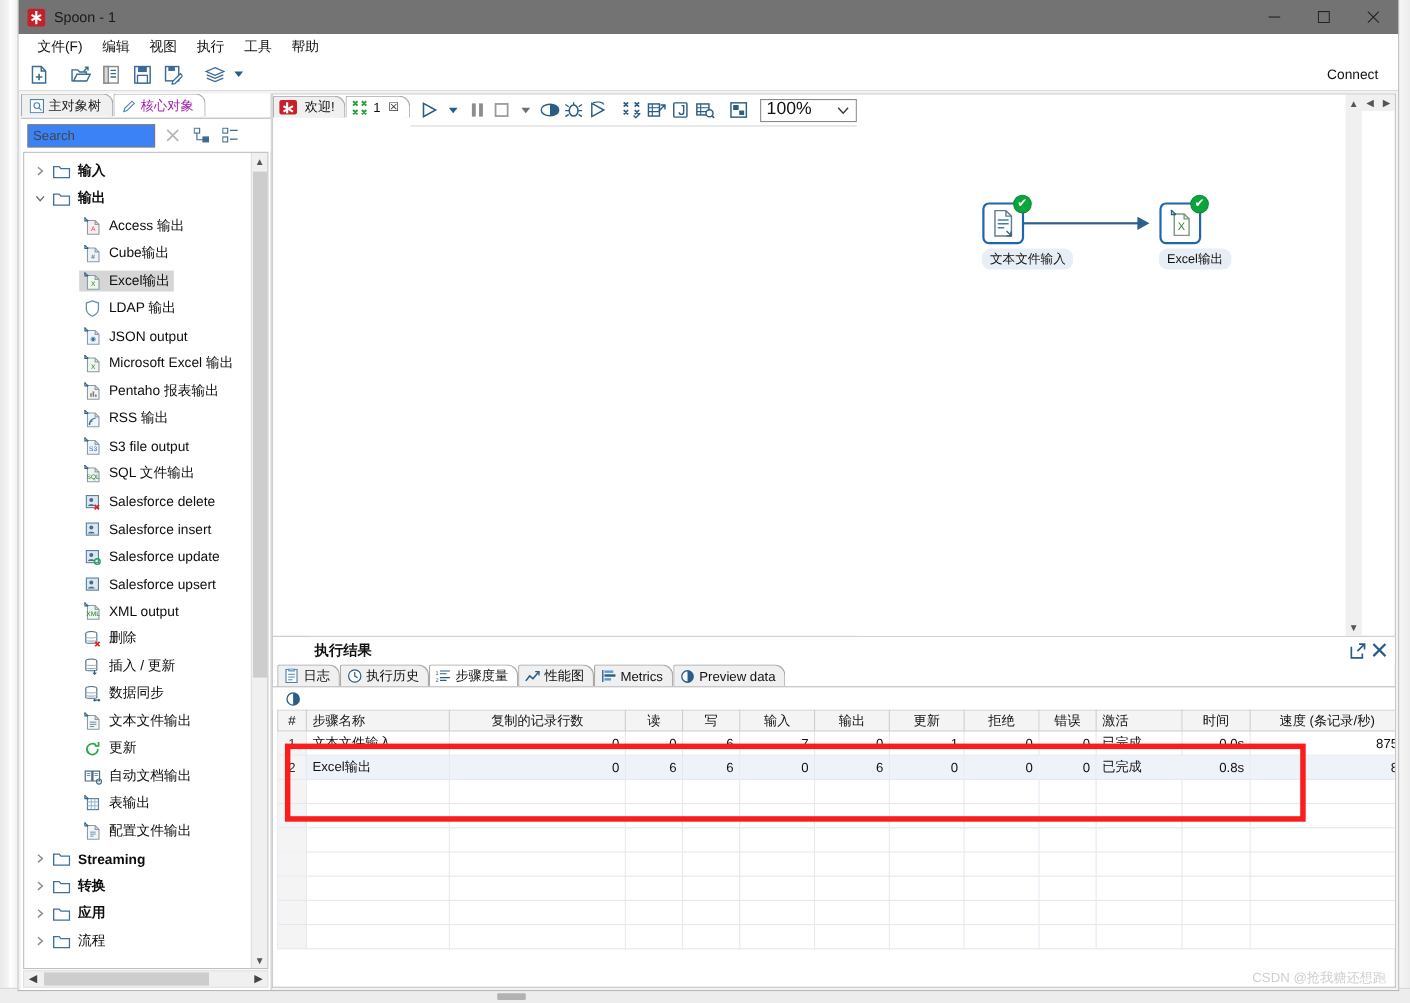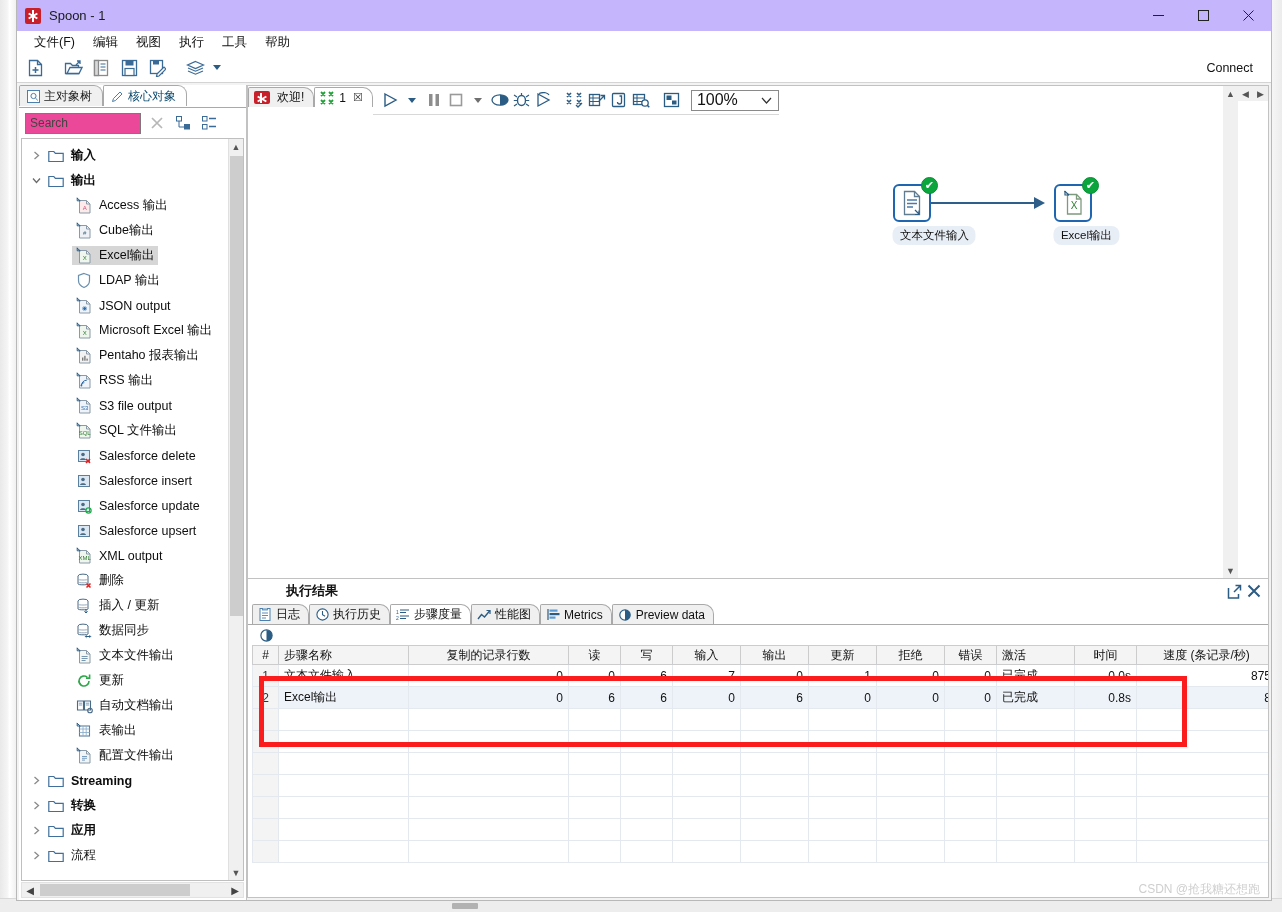--- a/index.html
+++ b/index.html
@@ -30,21 +30,21 @@
     position: absolute; left: 16px; top: 0;
     width: 1256px; height: 901px;
     background: #ffffff;
     border: 1px solid #b8b8b8;
     border-top: none;
     display: flex; flex-direction: column;
   }
 
   
   #titlebar {
-    height: 31px; background: #c4b5fd;
+    height: 31px; background: #737373;
     display: flex; align-items: center;
     flex: 0 0 31px;
   }
   .app-icon {
     width: 16px; height: 16px; margin-left: 8px; margin-right: 8px;
     background: #c8202a; border-radius: 2px;
     position: relative; flex: 0 0 16px;
   }
   .app-icon::before, .app-icon::after {
     content: ""; position: absolute; background: #ffffff;
@@ -99,38 +99,38 @@
   #left-panel {
     width: 228px; flex: 0 0 228px;
     display: flex; flex-direction: column;
     background: #ffffff;
     border-right: 1px solid #c2c2c2;
     margin: 2px 0 0 2px;
   }
   #left-tabs { height: 22px; display: flex; align-items: flex-start; position: relative; }
   .ltab {
     height: 21px; display: flex; align-items: center; gap: 4px;
-    padding: 0 10px 0 6px; font-size: 12px; color: #0c4a6e;
+    padding: 0 10px 0 6px; font-size: 12px; color: #a21caf;
     border: 1px solid #a9a9a9; border-bottom: none;
     border-radius: 2px 9px 0 0;
     background: #f5f5f5; position: relative;
   }
   .ltab.active { background: #ffffff; z-index: 2; }
   .ltab:not(.active) { background: #f0f0f0; color: #222; }
   .ltab-icon { width: 14px; height: 14px; display:flex;align-items:center;justify-content:center; }
 
   #left-tab-underline { height:1px; background:#a9a9a9; }
 
   #search-row {
     height: 30px; display: flex; align-items: center; gap: 6px;
     padding: 0 6px; background: #ffffff;
   }
   #search-input {
     width: 116px; height: 21px; font-size: 12px; color: #1a1a1a;
-    border: 1px solid #7a7a7a; padding: 0 4px; background: #ec4899;
+    border: 1px solid #7a7a7a; padding: 0 4px; background: #3b82f6;
     font-family: "Liberation Sans", sans-serif;
   }
   #search-input::placeholder { color:#444; opacity:1; }
   .sr-icon { width: 20px; height: 20px; display: flex; align-items: center; justify-content: center; }
 
   #tree-wrap {
     flex: 1 1 auto; min-height: 0; display: flex;
     border: 1px solid #bfbfbf; margin: 0 2px; background: #fff;
     position: relative; overflow: hidden;
   }

